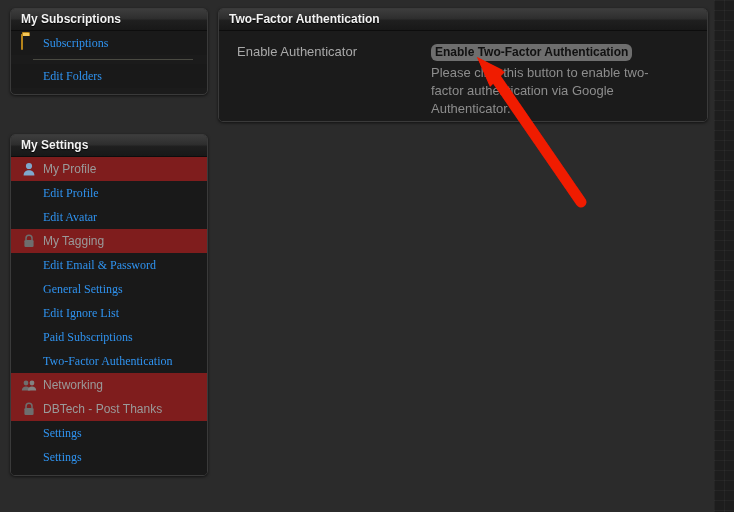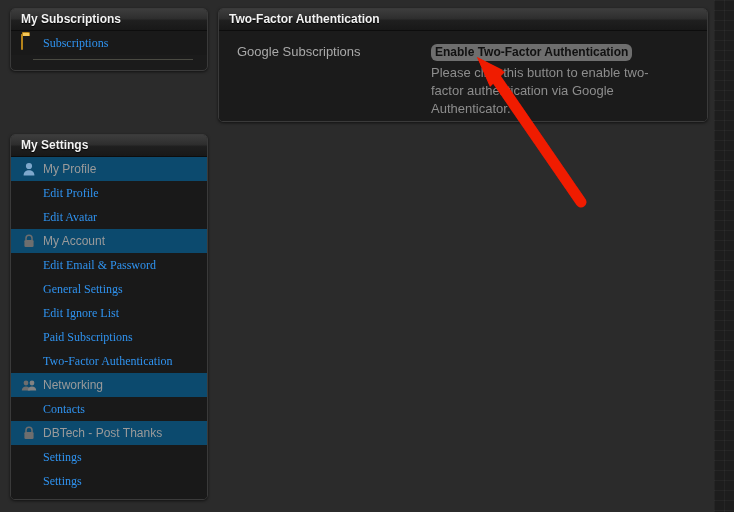--- a/index.html
+++ b/index.html
@@ -82,21 +82,21 @@
 
   .nav-row {
     display: flex;
     align-items: center;
     height: 24px;
     padding: 0 6px 0 10px;
     white-space: nowrap;
     overflow: hidden;
   }
   .nav-row.link-row { background: #191919; }
-  .nav-row.section-row { background: #0c4a6e; }
+  .nav-row.section-row { background: #7f1d1d; }
 
   .nav-icon {
     width: 16px;
     height: 16px;
     margin-right: 6px;
     flex: 0 0 16px;
     position: relative;
   }
   .nav-label-link {
     color: #2f93f0;
@@ -209,20 +209,23 @@
 
       <div class="nav-row link-row">
         <span class="nav-icon">
           <span class="icon-folder"></span>
         </span>
         <span class="nav-label-link">Subscriptions</span>
       </div>
 
       <div class="divider"></div>
 
+      <div class="nav-row link-row indent">
+        <span class="nav-label-link">Edit Folders</span>
+      </div>
 
       <div style="height:6px"></div>
     </div>
   </div>
 
   <div class="block" id="settings-block">
     <div class="block-head">My Settings</div>
     <div class="block-body">
 
       <div class="nav-row section-row">
@@ -243,21 +246,21 @@
         <span class="nav-label-link">Edit Avatar</span>
       </div>
 
       <div class="nav-row section-row">
         <span class="nav-icon">
           <svg class="icon-lock" width="16" height="16" viewBox="0 0 16 16">
             <path d="M5 7V5.2a3 3 0 016 0V7" fill="none" stroke="#6e6e6e" stroke-width="1.5"></path>
             <rect x="3.4" y="7" width="9.2" height="7" rx="1.2" fill="#6e6e6e"></rect>
           </svg>
         </span>
-        <span class="nav-label-section">My Account</span>
+        <span class="nav-label-section">My Tagging</span>
       </div>
 
       <div class="nav-row link-row indent">
         <span class="nav-label-link">Edit Email &amp; Password</span>
       </div>
 
       <div class="nav-row link-row indent">
         <span class="nav-label-link">General Settings</span>
       </div>
 
@@ -278,23 +281,20 @@
           <svg class="icon-people" width="16" height="16" viewBox="0 0 16 16">
             <circle cx="5" cy="6" r="2.4" fill="#6e6e6e"></circle>
             <path d="M0.8 13.6c0-2.6 1.9-4 4.2-4s4.2 1.4 4.2 4z" fill="#6e6e6e"></path>
             <circle cx="11" cy="6" r="2.4" fill="#828282"></circle>
             <path d="M6.8 13.6c0-2.6 1.9-4 4.2-4s4.2 1.4 4.2 4z" fill="#828282"></path>
           </svg>
         </span>
         <span class="nav-label-section">Networking</span>
       </div>
 
-      <div class="nav-row link-row indent">
-        <span class="nav-label-link">Contacts</span>
-      </div>
 
       <div class="nav-row section-row">
         <span class="nav-icon">
           <svg class="icon-lock" width="16" height="16" viewBox="0 0 16 16">
             <path d="M5 7V5.2a3 3 0 016 0V7" fill="none" stroke="#6e6e6e" stroke-width="1.5"></path>
             <rect x="3.4" y="7" width="9.2" height="7" rx="1.2" fill="#6e6e6e"></rect>
           </svg>
         </span>
         <span class="nav-label-section">DBTech - Post Thanks</span>
       </div>
@@ -309,21 +309,21 @@
       </div>
 
       <div style="height:6px;background:#191919"></div>
     </div>
   </div>
 
   <div class="block" id="main-panel">
     <div class="block-head">Two-Factor Authentication</div>
     <div class="block-body">
       <div class="field-row">
-        <div class="field-label">Google Subscriptions</div>
+        <div class="field-label">Enable Authenticator</div>
         <div class="field-value">
           <a href="#" class="tfa-button">Enable Two-Factor Authentication</a>
           <div class="tfa-desc">Please click this button to enable two-factor authentication via Google Authenticator.</div>
         </div>
       </div>
     </div>
   </div>
 
   <svg id="arrow-annotation">
     <defs>

